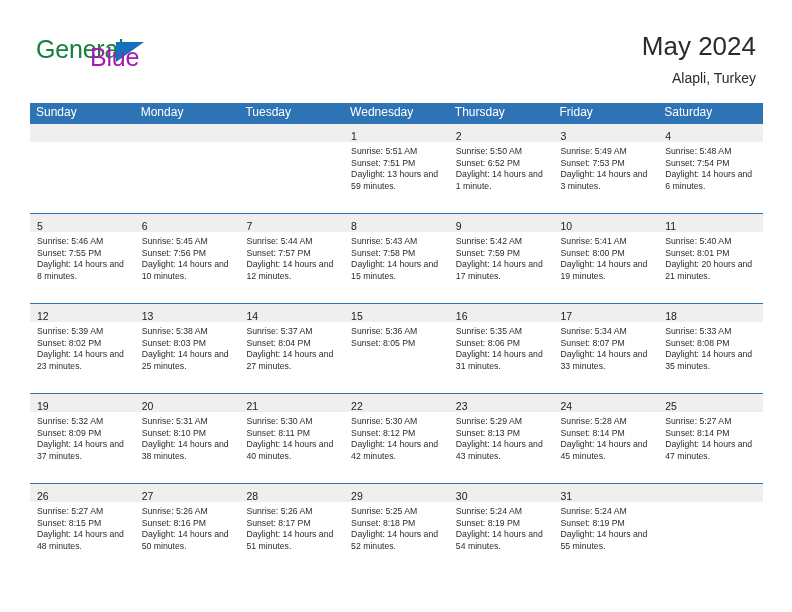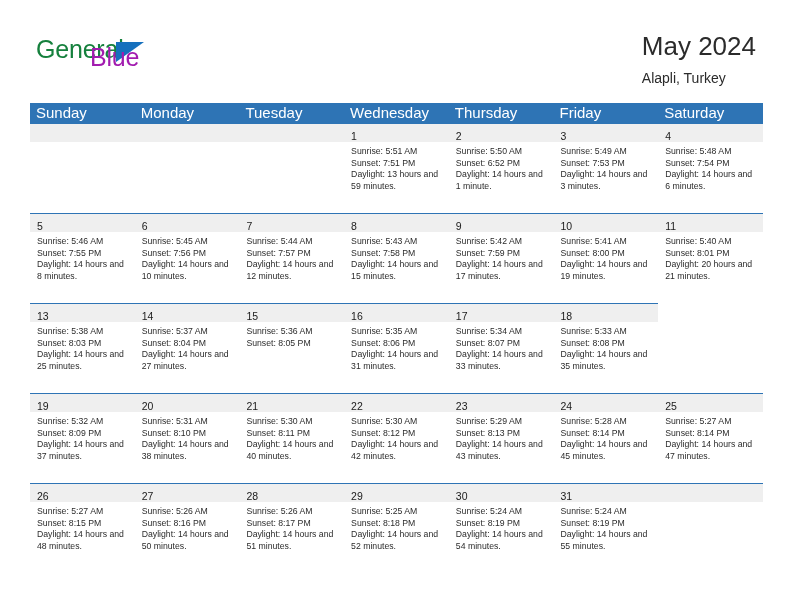--- a/index.html
+++ b/index.html
@@ -61,21 +61,21 @@
     font-size: 25px;
     letter-spacing: -0.2px;
     color: #a21caf;
     line-height: 26px;
   }
 
   .title-block {
     position: absolute;
     right: 36px;
     top: 30px;
-    text-align: left;
+    text-align: right;
   }
   .title-main {
     font-size: 26px;
     color: #2b2b2b;
     line-height: 32px;
     white-space: nowrap;
   }
   .title-sub {
     font-size: 14px;
     color: #2b2b2b;
@@ -94,21 +94,21 @@
   .cal-head {
     display: flex;
     background: #2e74b5;
     height: 20px;
   }
   .cal-head .hcell {
     flex: 0 0 104.71px;
     width: 104.71px;
     box-sizing: border-box;
     padding: 3px 0 0 6px;
-    font-size: 15px;
+    font-size: 12px;
     color: #ffffff;
     line-height: 13px;
     white-space: nowrap;
     overflow: hidden;
   }
 
   .week {
     display: flex;
     height: 90px;
   }
@@ -277,20 +277,28 @@
             <div class="daynum-band"><span class="daynum">11</span></div>
             <div class="details">
               <div class="line">Sunrise: 5:40 AM</div>
               <div class="line">Sunset: 8:01 PM</div>
               <div class="line wrap">Daylight: 20 hours and 21 minutes.</div>
             </div>
           </div>
         </div>
         <div class="week">
           <div class="daycell">
+            <div class="daynum-band"><span class="daynum">12</span></div>
+            <div class="details">
+              <div class="line">Sunrise: 5:39 AM</div>
+              <div class="line">Sunset: 8:02 PM</div>
+              <div class="line wrap">Daylight: 14 hours and 23 minutes.</div>
+            </div>
+          </div>
+          <div class="daycell">
             <div class="daynum-band"><span class="daynum">13</span></div>
             <div class="details">
               <div class="line">Sunrise: 5:38 AM</div>
               <div class="line">Sunset: 8:03 PM</div>
               <div class="line wrap">Daylight: 14 hours and 25 minutes.</div>
             </div>
           </div>
           <div class="daycell">
             <div class="daynum-band"><span class="daynum">14</span></div>
             <div class="details">

